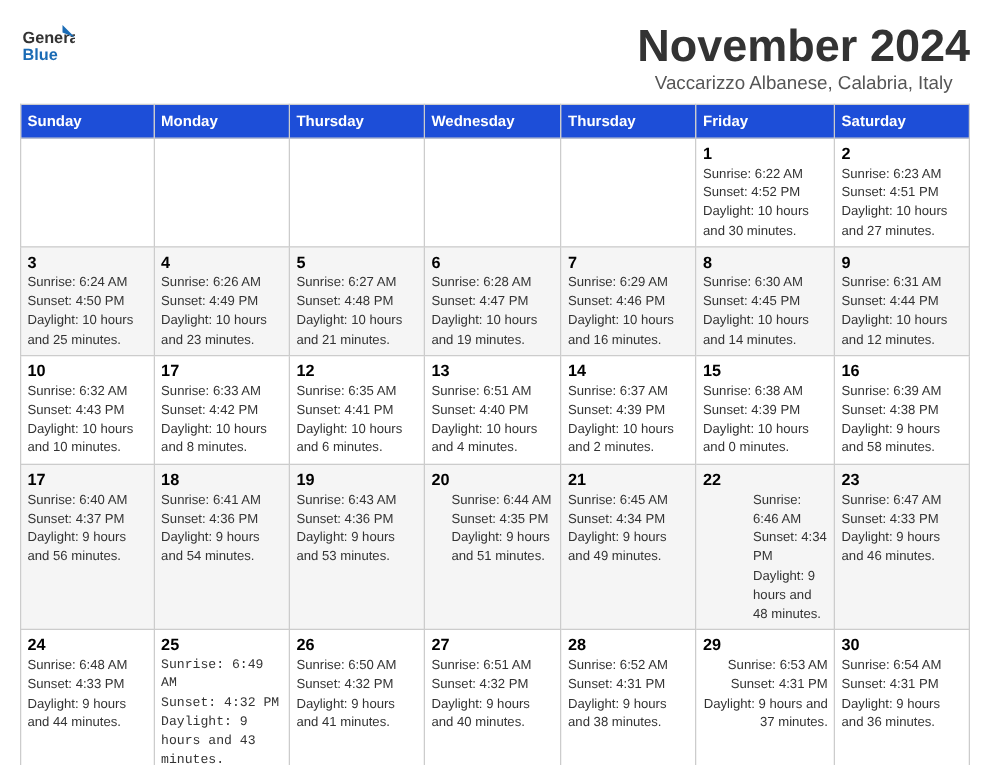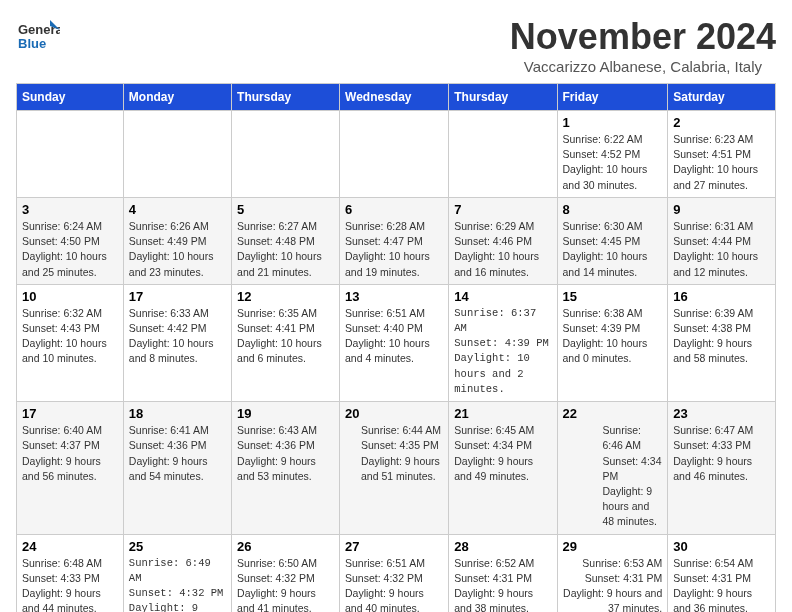--- a/index.html
+++ b/index.html
@@ -185,21 +185,21 @@
 Daylight: 10 hours and 6 minutes.</div>
         </td>
         <td>
           <span class="day-num">13</span>
           <div class="day-info" style="white-space: pre-line;">Sunrise: 6:51 AM
 Sunset: 4:40 PM
 Daylight: 10 hours and 4 minutes.</div>
         </td>
         <td>
           <span class="day-num">14</span>
-          <div class="day-info" style="white-space: pre-line; font-family: Liberation Mono, monospace;">Sunrise: 6:37 AM
+          <div class="day-info" style="white-space: pre-line;">Sunrise: 6:37 AM
 Sunset: 4:39 PM
 Daylight: 10 hours and 2 minutes.</div>
         </td>
         <td>
           <span class="day-num">15</span>
           <div class="day-info" style="white-space: pre-line;">Sunrise: 6:38 AM
 Sunset: 4:39 PM
 Daylight: 10 hours and 0 minutes.</div>
         </td>
         <td>

